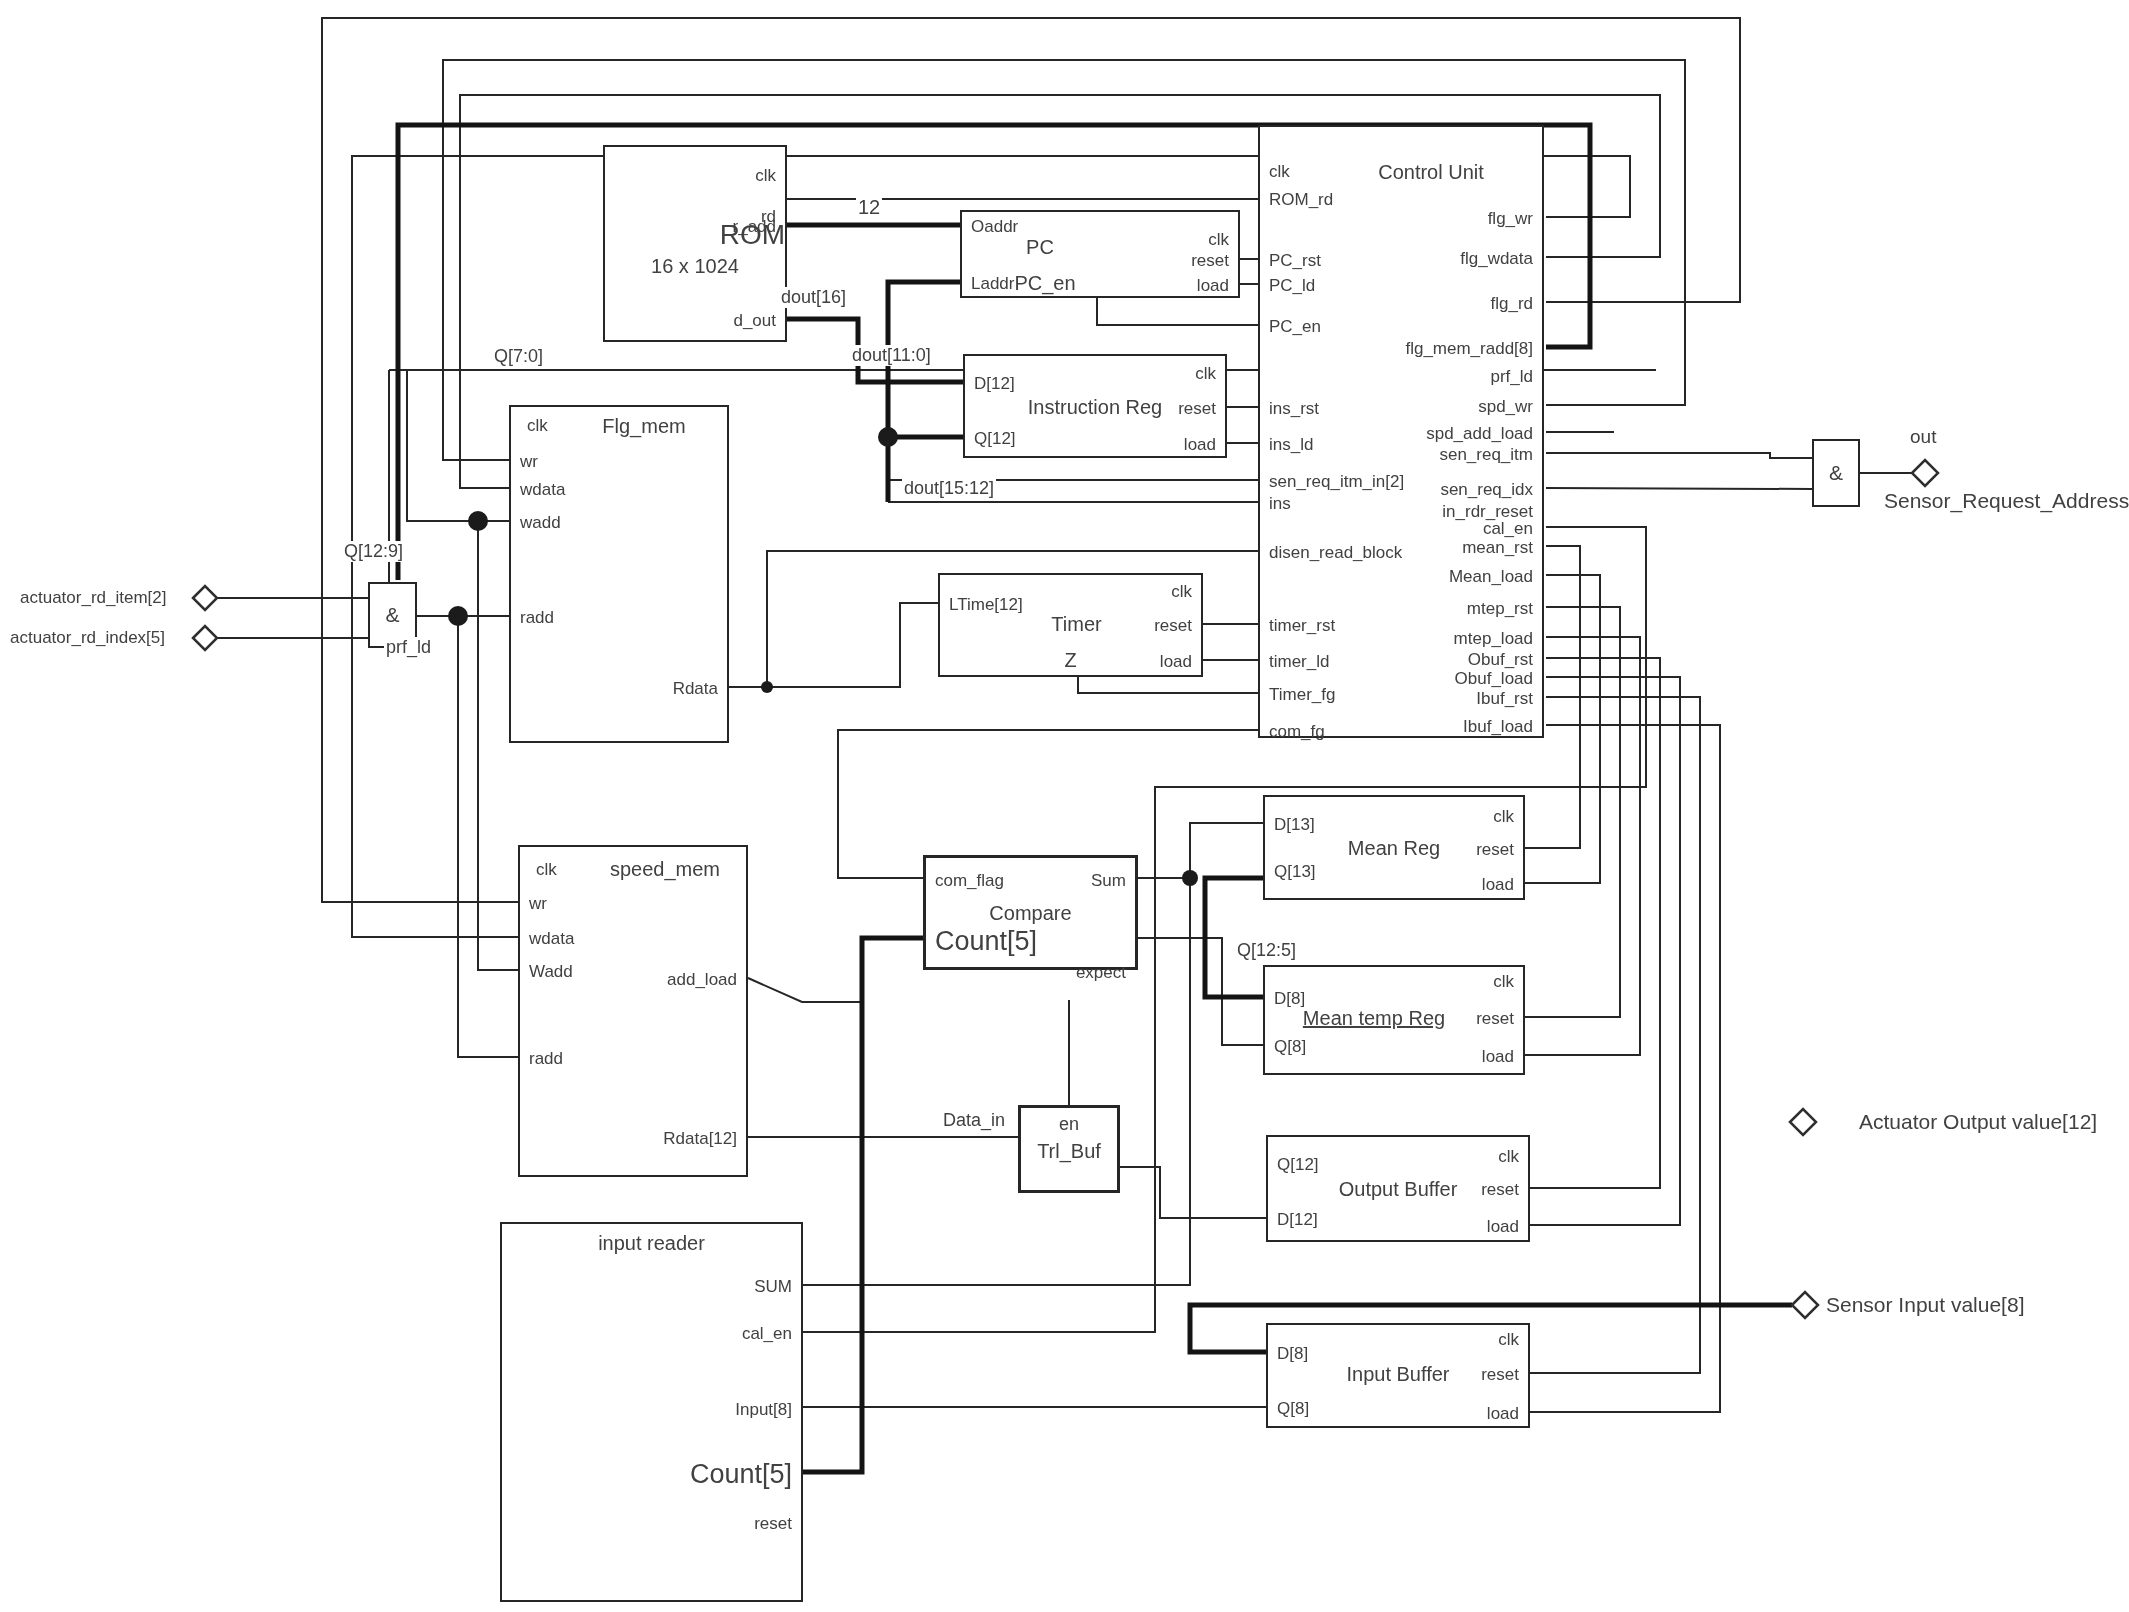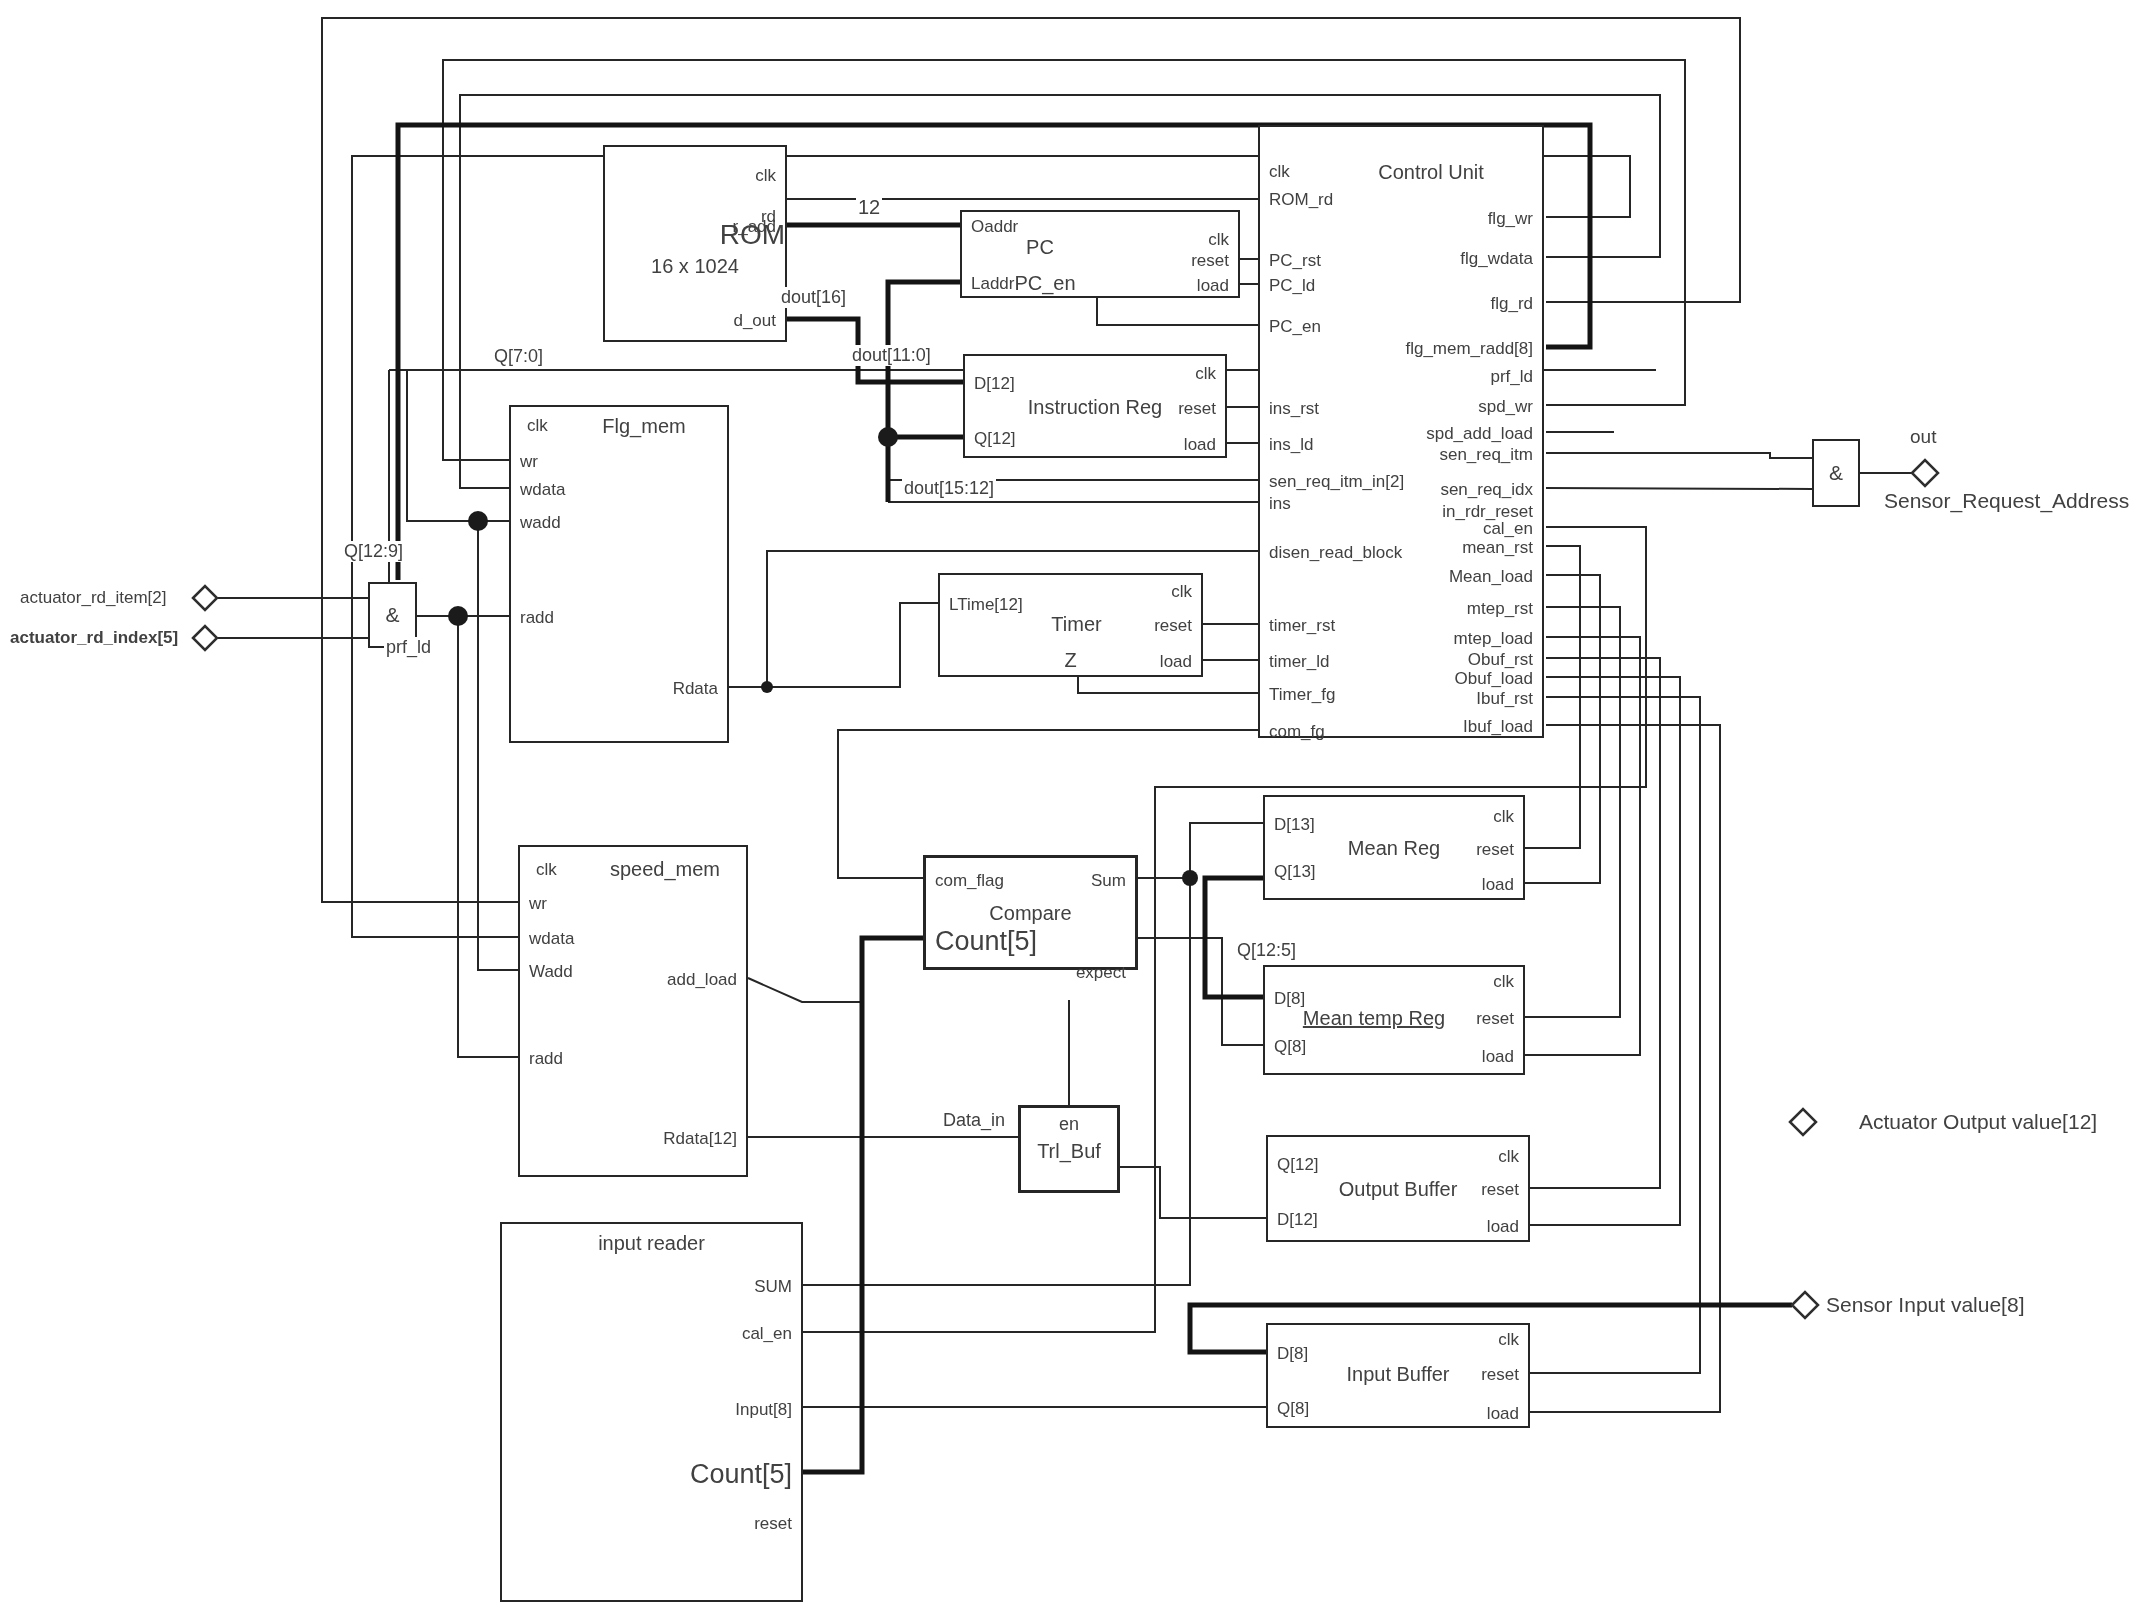--- a/index.html
+++ b/index.html
@@ -268,19 +268,19 @@
   <span class="wl" style="left:779px;top:287px;">dout[16]</span>
   <span class="wl" style="left:850px;top:345px;">dout[11:0]</span>
   <span class="wl" style="left:902px;top:478px;">dout[15:12]</span>
   <span class="wl" style="left:492px;top:346px;">Q[7:0]</span>
   <span class="wl" style="left:342px;top:541px;">Q[12:9]</span>
   <span class="wl" style="left:1235px;top:940px;">Q[12:5]</span>
   <span class="wl" style="left:941px;top:1110px;">Data_in</span>
   <span class="wl" style="left:384px;top:637px;">prf_ld</span>
 
   <span class="ext sm" style="left:20px;top:588px;">actuator_rd_item[2]</span>
-  <span class="ext sm" style="left:10px;top:628px;font-weight:bold;">actuator_rd_index[5]</span>
+  <span class="ext sm" style="left:10px;top:628px;">actuator_rd_index[5]</span>
   <span class="ext" style="left:1910px;top:426px;font-size:19px;">out</span>
   <span class="ext" style="left:1884px;top:489px;">Sensor_Request_Address</span>
   <span class="ext" style="left:1859px;top:1110px;">Actuator Output value[12]</span>
   <span class="ext" style="left:1826px;top:1293px;">Sensor Input value[8]</span>
 
 </div>
 
 </body></html>

